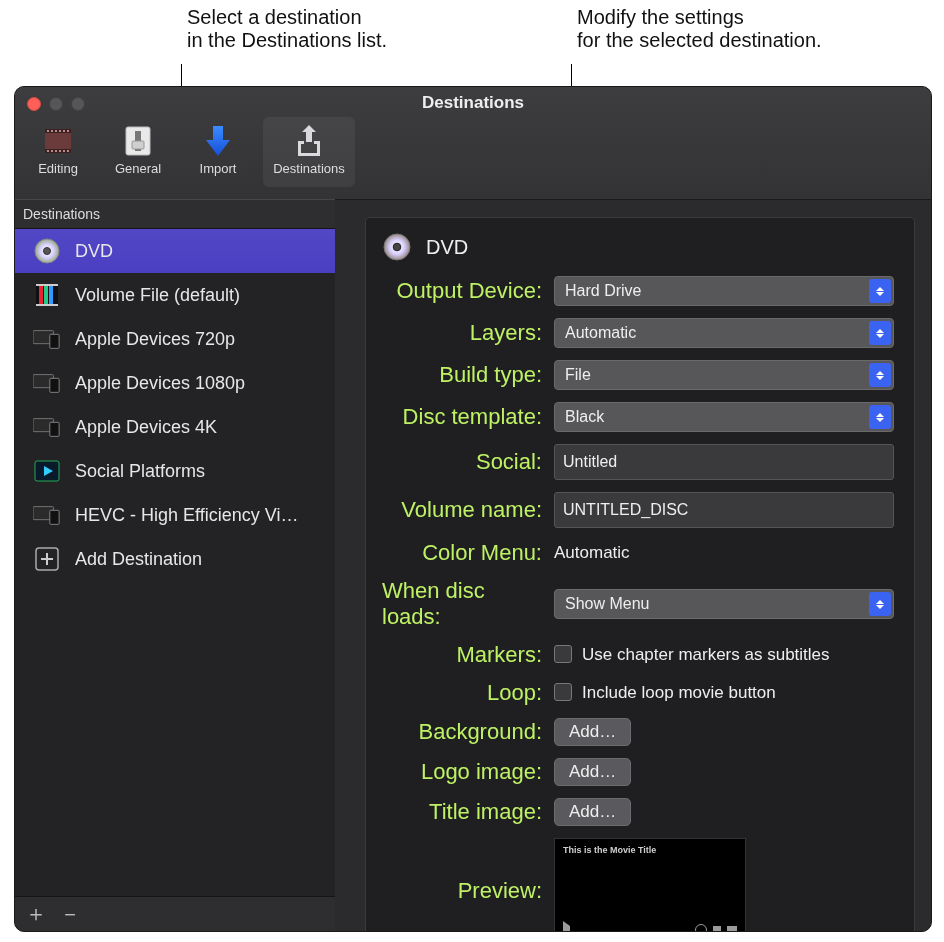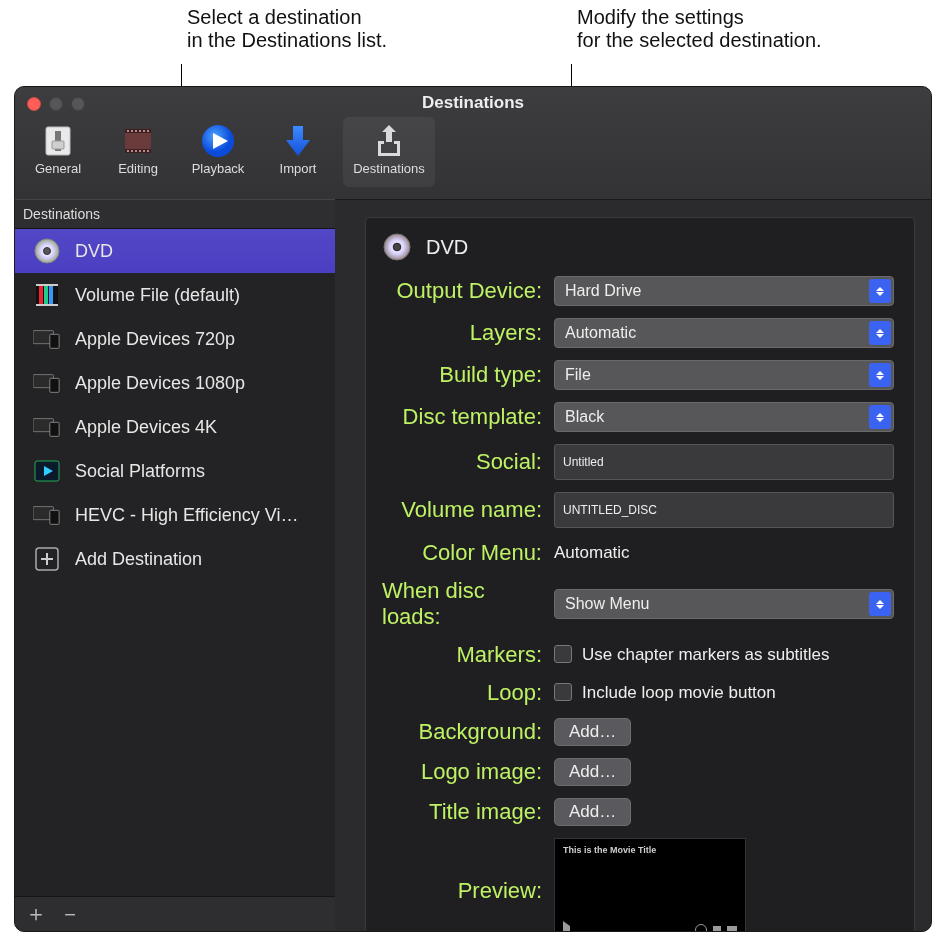--- a/index.html
+++ b/index.html
@@ -59,21 +59,21 @@
   .inset{background:var(--panel2);border:1px solid #3a3a3c;border-radius:4px;padding:14px 16px 18px 16px;min-height:700px;}
   .phead{display:flex;align-items:center;gap:14px;margin-bottom:14px;}
   .ptitle{font-size:20px;color:#eee;}
   .form{display:grid;grid-template-columns:160px 340px;row-gap:12px;column-gap:12px;align-items:center;}
   .lab{justify-self:end;color:#bef264;font-size:22px;}
   .sel{position:relative;background:#575759;border:1px solid #6a6a6c;border-radius:4px;height:28px;display:flex;align-items:center;padding:0 30px 0 10px;color:#eee;font-size:16px;}
   .sel .chev{position:absolute;right:2px;top:2px;width:22px;height:24px;border-radius:3px;background:#3b63f2;display:flex;flex-direction:column;align-items:center;justify-content:center;gap:1px;}
   .sel .chev:before,.sel .chev:after{content:"";width:0;height:0;border-left:4px solid transparent;border-right:4px solid transparent;}
   .sel .chev:before{border-bottom:4px solid #fff;}
   .sel .chev:after{border-top:4px solid #fff;}
-  .txt{background:#3a3a3c;border:1px solid #555;border-radius:3px;height:28px;padding:17px 8px;color:#eee;font-size:12px;display:flex;align-items:center;width:100%;box-sizing:border-box;}
+  .txt{background:#3a3a3c;border:1px solid #555;border-radius:3px;height:28px;padding:17px 8px;color:#eee;font-size:16px;display:flex;align-items:center;width:100%;box-sizing:border-box;}
   .static{color:#eee;font-size:17px;}
   .cb{display:flex;gap:10px;color:#eee;font-size:17px;}
   .cb .box{width:16px;height:16px;border:1px solid #777;border-radius:3px;background:#3a3a3c;}
   .btn{background:#5a5a5e;border:1px solid #6c6c6f;border-radius:5px;height:26px;padding:0 14px;color:#eee;font-size:17px;display:inline-flex;align-items:center;}
   .preview{width:190px;height:104px;background:#000;border:1px solid #333;position:relative;text-decoration:underline;}
   .preview .pt{position:absolute;top:6px;left:8px;color:#cfcfcf;font-size:9px;font-weight:700;}
   .preview .pbar{position:absolute;bottom:6px;left:8px;right:8px;height:14px;display:flex;align-items:center;justify-content:space-between;color:#9a9a9a;font-size:10px;}
   .preview .pbar .pbtn{width:9px;height:9px;border-left:7px solid #9a9a9a;border-top:5px solid transparent;border-bottom:5px solid transparent;}
   .preview .pbar .right{display:flex;gap:6px;align-items:center;}
   .preview .pbar .sq{width:8px;height:8px;background:#9a9a9a;}
@@ -101,31 +101,20 @@
 <div class="window">
   <div class="titlebar">
     <div class="traffic">
       <div class="dot red"></div>
       <div class="dot yel"></div>
       <div class="dot grn"></div>
     </div>
     <div class="wintitle">Destinations</div>
 
     <div class="toolbar">
-
-      <div class="tbitem">
-        <div class="tbicon">
-          <svg width="36" height="36" viewBox="0 0 36 36">
-            <rect x="6" y="4" width="24" height="28" rx="2" fill="#e9e9e9" stroke="#bcbcbc"></rect>
-            <rect x="15" y="8" width="6" height="20" fill="#777"></rect>
-            <rect x="12" y="18" width="12" height="8" rx="1" fill="#cfcfcf" stroke="#999"></rect>
-          </svg>
-        </div>
-        <div class="tblabel">General</div>
-      </div>
 
       <div class="tbitem">
         <div class="tbicon">
           <svg width="36" height="36" viewBox="0 0 36 36">
             <rect x="5" y="6" width="26" height="24" fill="#6b3a3a"></rect>
             <rect x="5" y="6" width="26" height="4" fill="#3a2020"></rect>
             <rect x="5" y="26" width="26" height="4" fill="#3a2020"></rect>
             <g fill="#b88">
               <rect x="7" y="7" width="2" height="2"></rect>
                   <rect x="11" y="7" width="2" height="2"></rect>
@@ -140,33 +129,29 @@
                   <rect x="23" y="27" width="2" height="2"></rect>
                   <rect x="27" y="27" width="2" height="2"></rect>
             </g>
           </svg>
         </div>
         <div class="tblabel">Editing</div>
       </div>
 
       <div class="tbitem">
         <div class="tbicon">
-          <svg width="38" height="38" viewBox="0 0 38 38">
-            <defs>
-                  <radialGradient id="pg" cx="40%" cy="35%">
-                    <stop offset="0%" stop-color="#4aa3ff"></stop>
-                    <stop offset="100%" stop-color="#0b4bdc"></stop>
-                  </radialGradient>
-                </defs>
-            <circle cx="19" cy="19" r="16" fill="url(#pg)"></circle>
-            <polygon points="14,11 29,19 14,27" fill="#fff"></polygon>
+          <svg width="36" height="36" viewBox="0 0 36 36">
+            <rect x="6" y="4" width="24" height="28" rx="2" fill="#e9e9e9" stroke="#bcbcbc"></rect>
+            <rect x="15" y="8" width="6" height="20" fill="#777"></rect>
+            <rect x="12" y="18" width="12" height="8" rx="1" fill="#cfcfcf" stroke="#999"></rect>
           </svg>
         </div>
-        <div class="tblabel">Playback</div>
-      </div>
+        <div class="tblabel">General</div>
+      </div>
+
 
       <div class="tbitem">
         <div class="tbicon">
           <svg width="36" height="38" viewBox="0 0 36 38">
             <defs>
                   <linearGradient id="ig" x1="0" y1="0" x2="0" y2="1">
                     <stop offset="0%" stop-color="#3b8bff"></stop>
                     <stop offset="100%" stop-color="#1650d8"></stop>
                   </linearGradient>
                 </defs>

